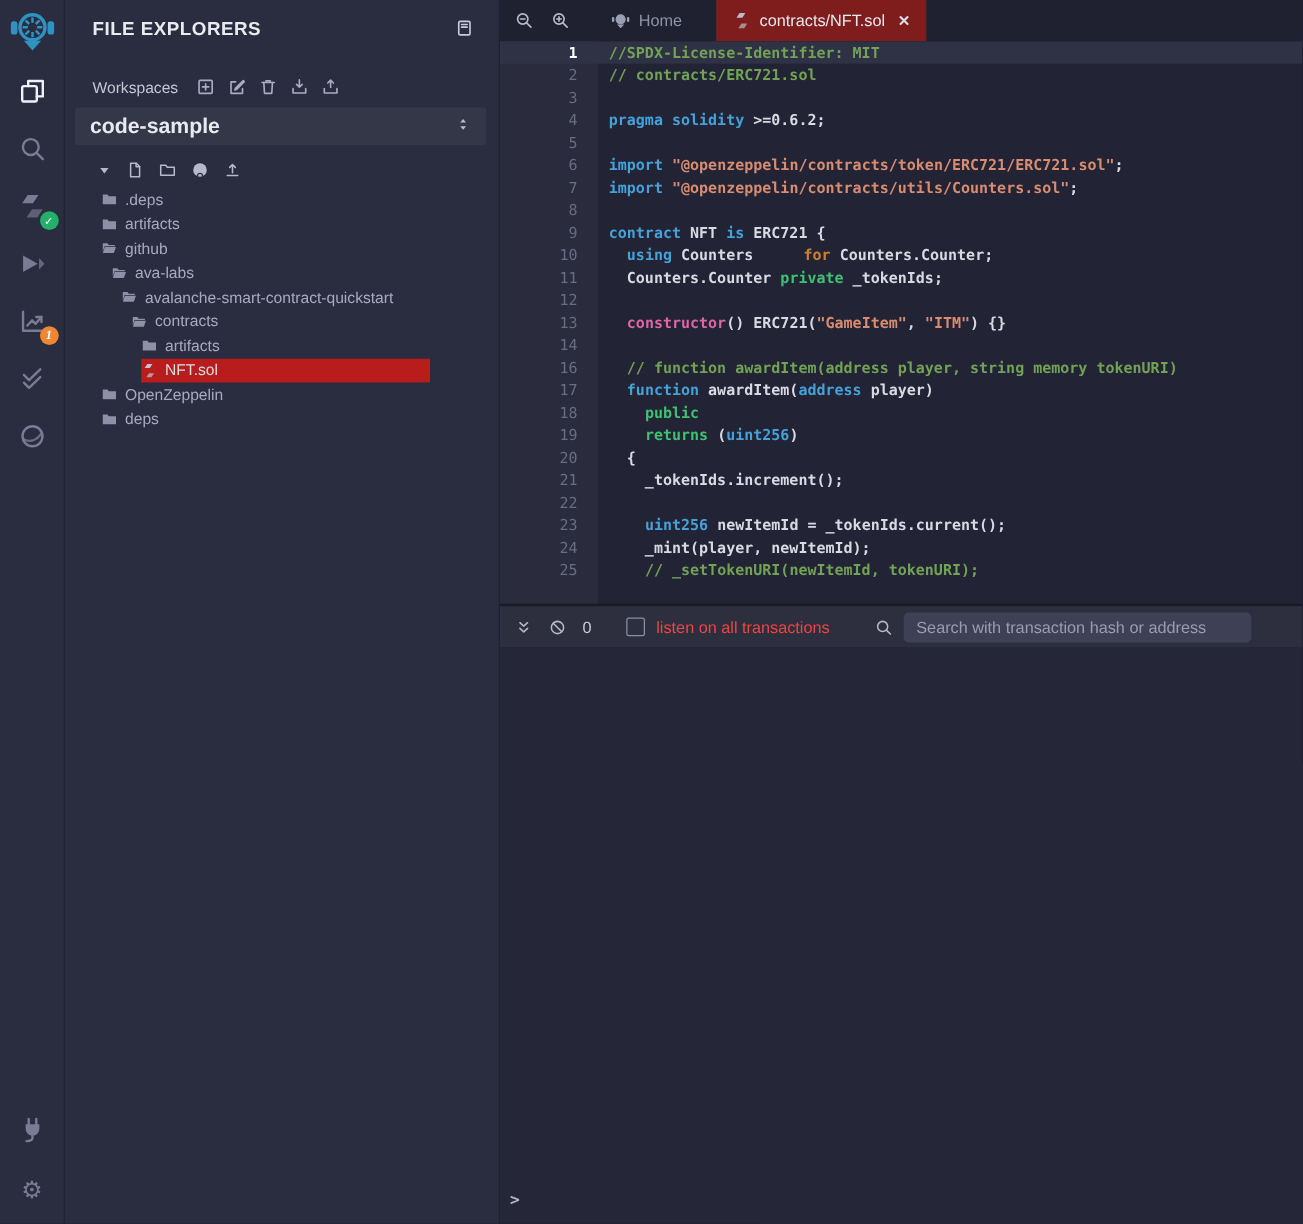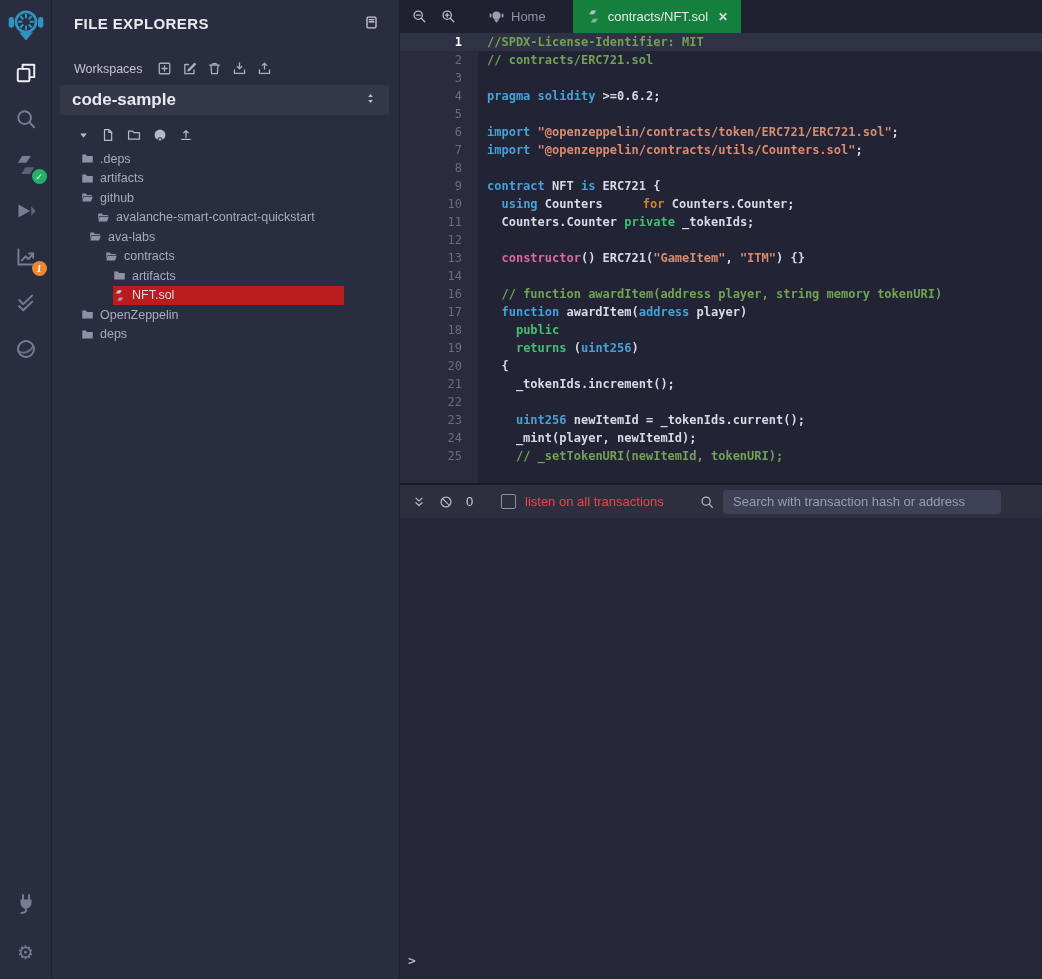--- a/index.html
+++ b/index.html
@@ -60,21 +60,21 @@
   
   .mainarea { flex:1; display:flex; flex-direction:column; background:#222334; min-width:0; }
   .tabbar { height:33px; flex:0 0 33px; background:#1f2130; display:flex; align-items:stretch; }
   .ztool { width:29px; display:flex; align-items:center; justify-content:center; color:#b9bcc9; cursor:pointer; }
   .ztool:first-child { margin-left:5px; }
   .ztool svg { width:15px; height:15px; }
   .tab { display:flex; align-items:center; gap:7px; padding:0 13px; font-size:13px; color:#8f93a8; cursor:pointer; }
   .tab .ticon { display:flex; color:#9aa0b4; }
   .tab .ticon svg { width:15px; height:15px; }
   .tab.first { margin-left:13px;justify-content:space-between; }
-  .tab.active { background:#15803d; color:#e8e9f0; margin-left:14px; }
+  .tab.active { background:#7f1d1d; color:#e8e9f0; margin-left:14px; }
   .tab.active .ticon { color:#b9bdcb; }
   .tclose { font-size:12px; margin-left:3px; color:#dcdee6; cursor:pointer; font-weight:bold; }
 
   .editor { flex:1; overflow:hidden; font-family:"DejaVu Sans Mono", monospace; font-size:12px;
             line-height:18px; background:linear-gradient(90deg,#2a2c3d 0,#2a2c3d 78px,#222334 78px); }
   .code-line { display:flex; height:18px; }
   .code-line.cur { background:#2f3144; }
   .ln { flex:0 0 78px; text-align:right; padding-right:16px; color:#696c82; user-select:none; }
   .code-line.cur .ln { color:#ffffff; font-weight:bold; }
   .lc { padding-left:9px; white-space:pre; color:#d8dae3; font-weight:bold; }
@@ -279,37 +279,37 @@
         </div>
         <div class="trow" style="margin-left:29px">
           <span class="icon ">
             <svg viewBox="0 0 16 16" fill="currentColor" stroke="none" stroke-width="1.4" stroke-linecap="round" stroke-linejoin="round">
               <path d="M1.5 3.2h4.6l1.3 1.7h6v1.3H3.2L1.5 11.5z"></path>
               <path d="M3.4 7h11.1l-2.1 5.8H1.6z"></path>
             </svg>
           </span>
           <span>github</span>
         </div>
-        <div class="trow" style="margin-left:45px">
+        <div class="trow" style="margin-left:37px">
           <span class="icon ">
             <svg viewBox="0 0 16 16" fill="currentColor" stroke="none" stroke-width="1.4" stroke-linecap="round" stroke-linejoin="round">
               <path d="M1.5 3.2h4.6l1.3 1.7h6v1.3H3.2L1.5 11.5z"></path>
               <path d="M3.4 7h11.1l-2.1 5.8H1.6z"></path>
             </svg>
           </span>
-          <span>avalanche-smart-contract-quickstart</span>
-        </div>
-        <div class="trow" style="margin-left:37px">
+          <span>ava-labs</span>
+        </div>
+        <div class="trow" style="margin-left:45px">
           <span class="icon ">
             <svg viewBox="0 0 16 16" fill="currentColor" stroke="none" stroke-width="1.4" stroke-linecap="round" stroke-linejoin="round">
               <path d="M1.5 3.2h4.6l1.3 1.7h6v1.3H3.2L1.5 11.5z"></path>
               <path d="M3.4 7h11.1l-2.1 5.8H1.6z"></path>
             </svg>
           </span>
-          <span>ava-labs</span>
+          <span>avalanche-smart-contract-quickstart</span>
         </div>
         <div class="trow" style="margin-left:53px">
           <span class="icon ">
             <svg viewBox="0 0 16 16" fill="currentColor" stroke="none" stroke-width="1.4" stroke-linecap="round" stroke-linejoin="round">
               <path d="M1.5 3.2h4.6l1.3 1.7h6v1.3H3.2L1.5 11.5z"></path>
               <path d="M3.4 7h11.1l-2.1 5.8H1.6z"></path>
             </svg>
           </span>
           <span>contracts</span>
         </div>

